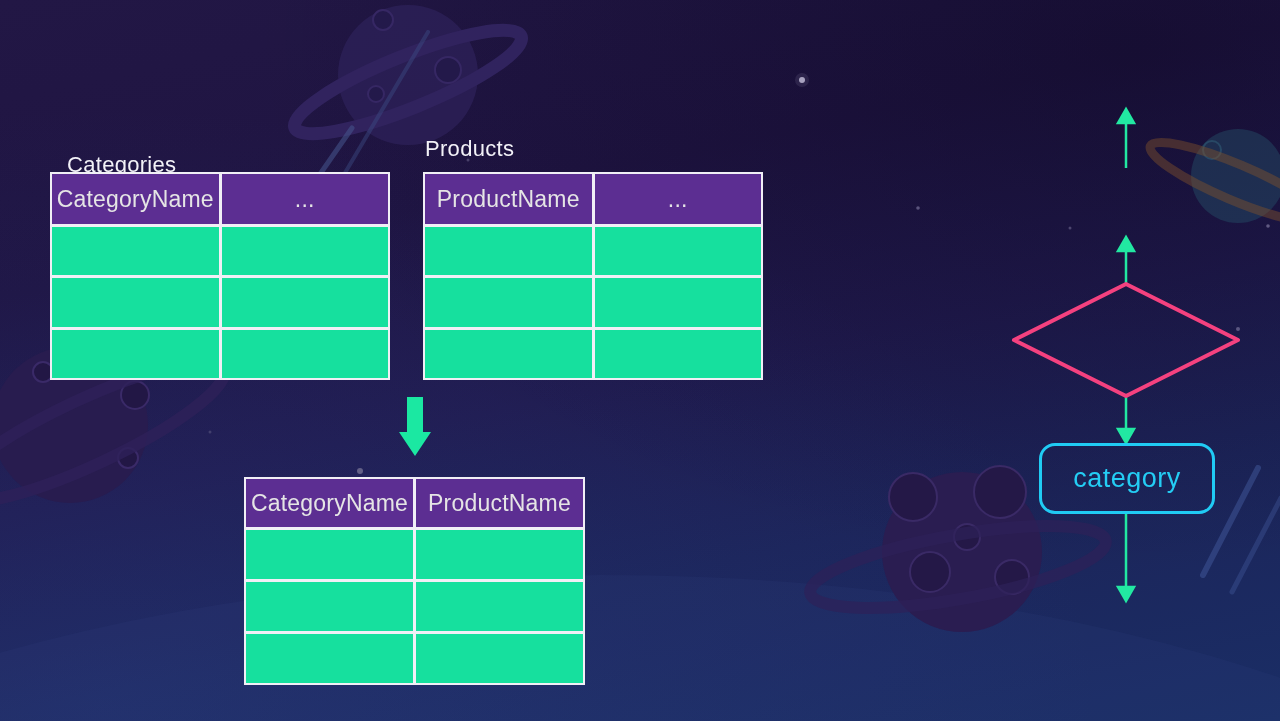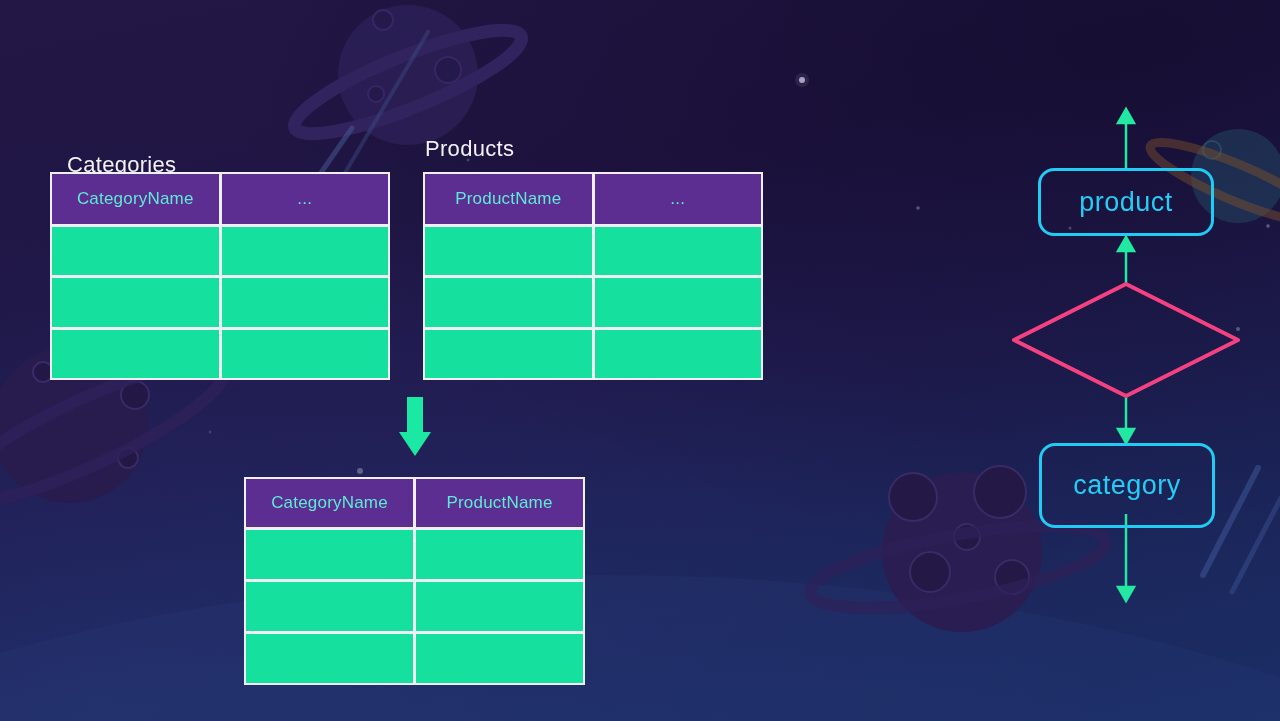--- a/index.html
+++ b/index.html
@@ -12,22 +12,22 @@
       linear-gradient(168deg,#221745 0%,#1f1442 30%,#201a4e 52%,#1c2459 72%,#1a2e66 100%);
   }
   #decor{position:absolute;left:0;top:0;width:1280px;height:721px;pointer-events:none;}
 
   
   .tbl{
     position:absolute;display:grid;grid-template-columns:1fr 1fr;
     gap:3px;background:#f1eff6;border:2px solid #f1eff6;box-sizing:border-box;
   }
   .tbl .hd{
-    background:#5c2e92;color:#5eead4;display:flex;align-items:center;justify-content:center;
-    font-size:17px;font-weight:500;letter-spacing:.2px;
+    background:#5c2e92;color:#e5e5e5;display:flex;align-items:center;justify-content:center;
+    font-size:23px;font-weight:500;letter-spacing:.2px;
   }
   .tbl .cell{background:#16e09e;}
   .tbl-title{
     position:absolute;color:#f2f1f7;font-size:22px;font-weight:500;letter-spacing:.3px;
   }
 
   
   .ell{
     position:absolute;border:4px solid #e5831e;border-radius:50%;
     display:flex;flex-direction:column;align-items:center;justify-content:center;
@@ -152,23 +152,20 @@
     <div class="hd">ProductName</div>
     <div class="cell"></div>
       <div class="cell"></div>
     <div class="cell"></div>
       <div class="cell"></div>
     <div class="cell"></div>
       <div class="cell"></div>
   </div>
 
 
-  <div class="rectnode" style="left:1038px;top:168px;width:176px;height:68px;">
-    <span>product</span>
-  </div>
 
 
-  <div class="rectnode" style="left:1039px;top:443px;width:176px;height:85px;">
+  <div class="rectnode" style="left:1039px;top:443px;width:176px;height:71px;">
     <span>category</span>
   </div>
 
 
 </div>
 
 </body></html>

